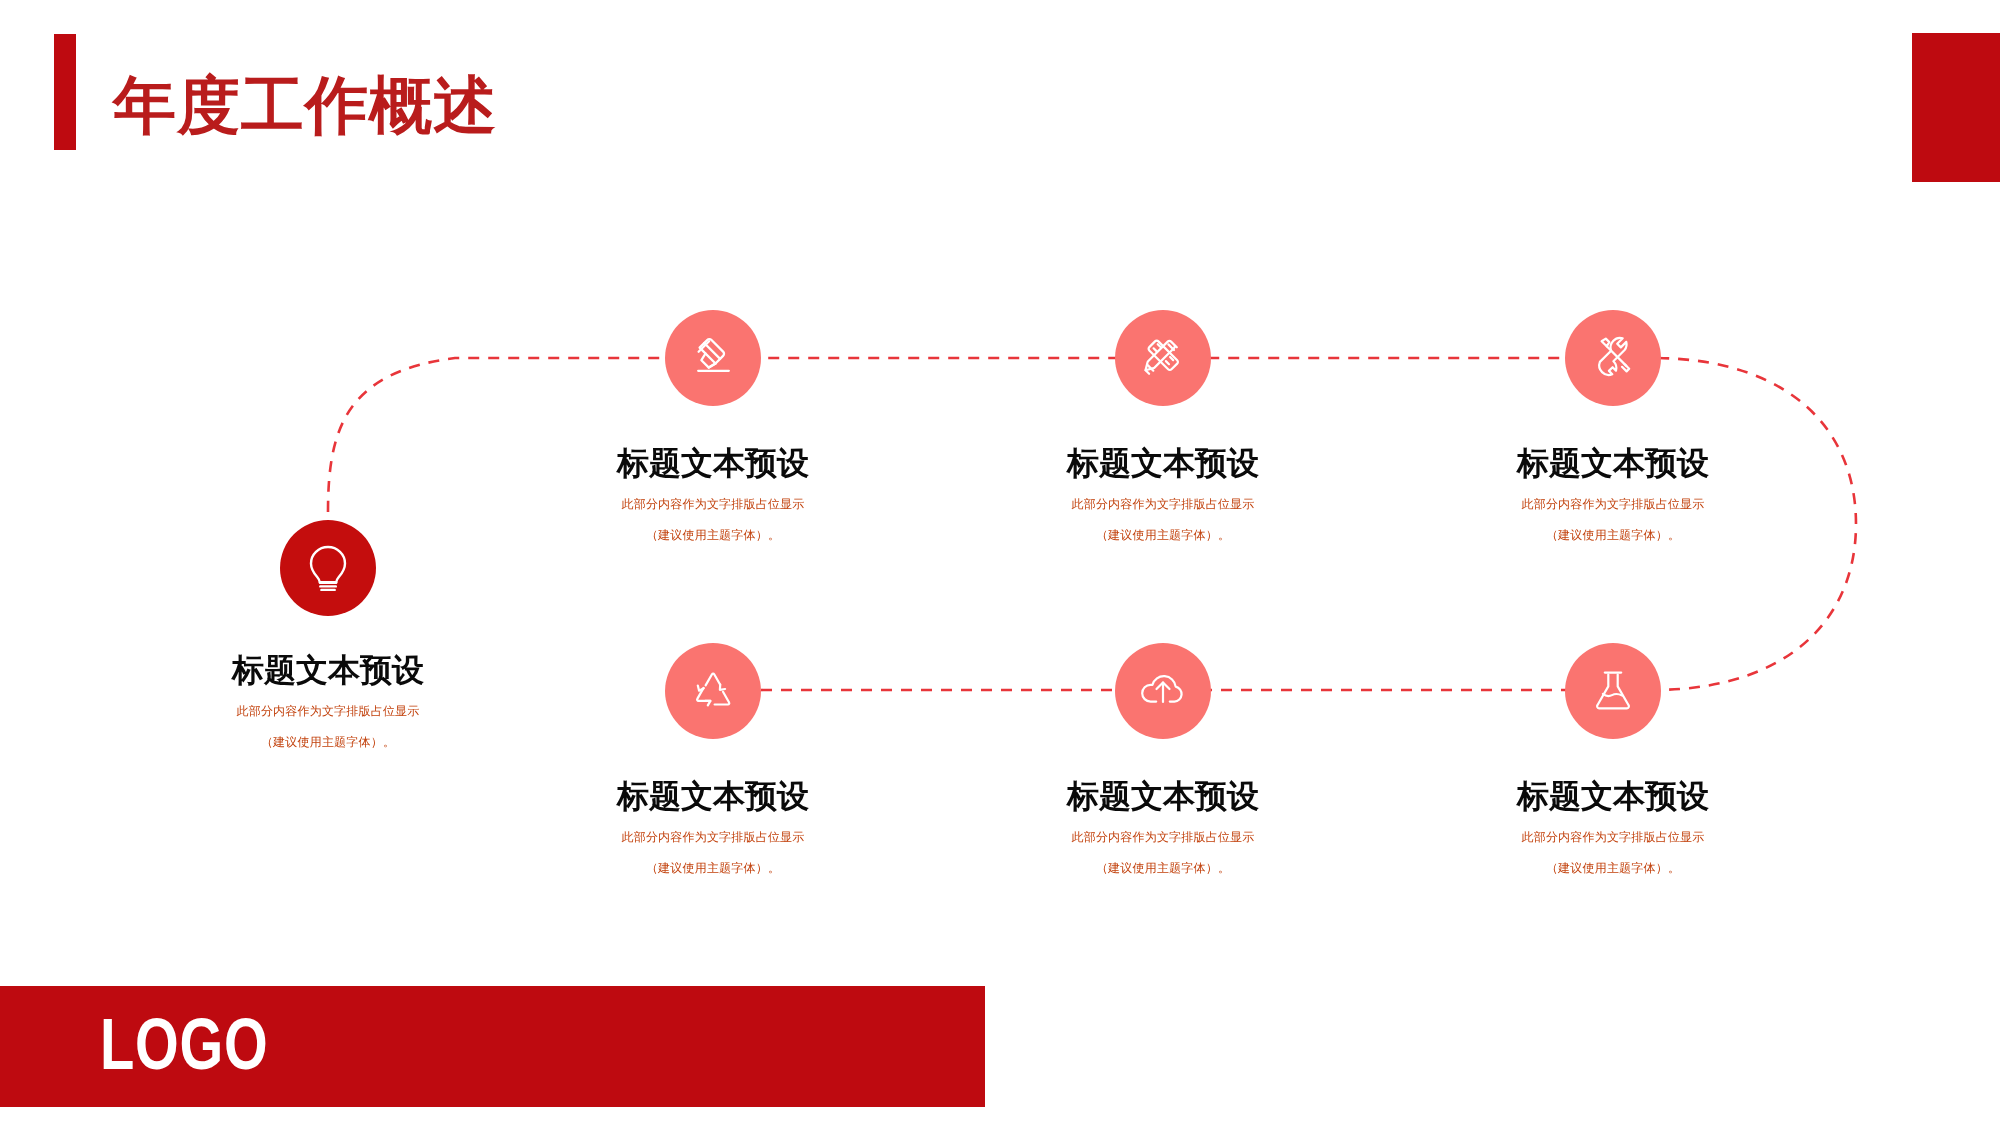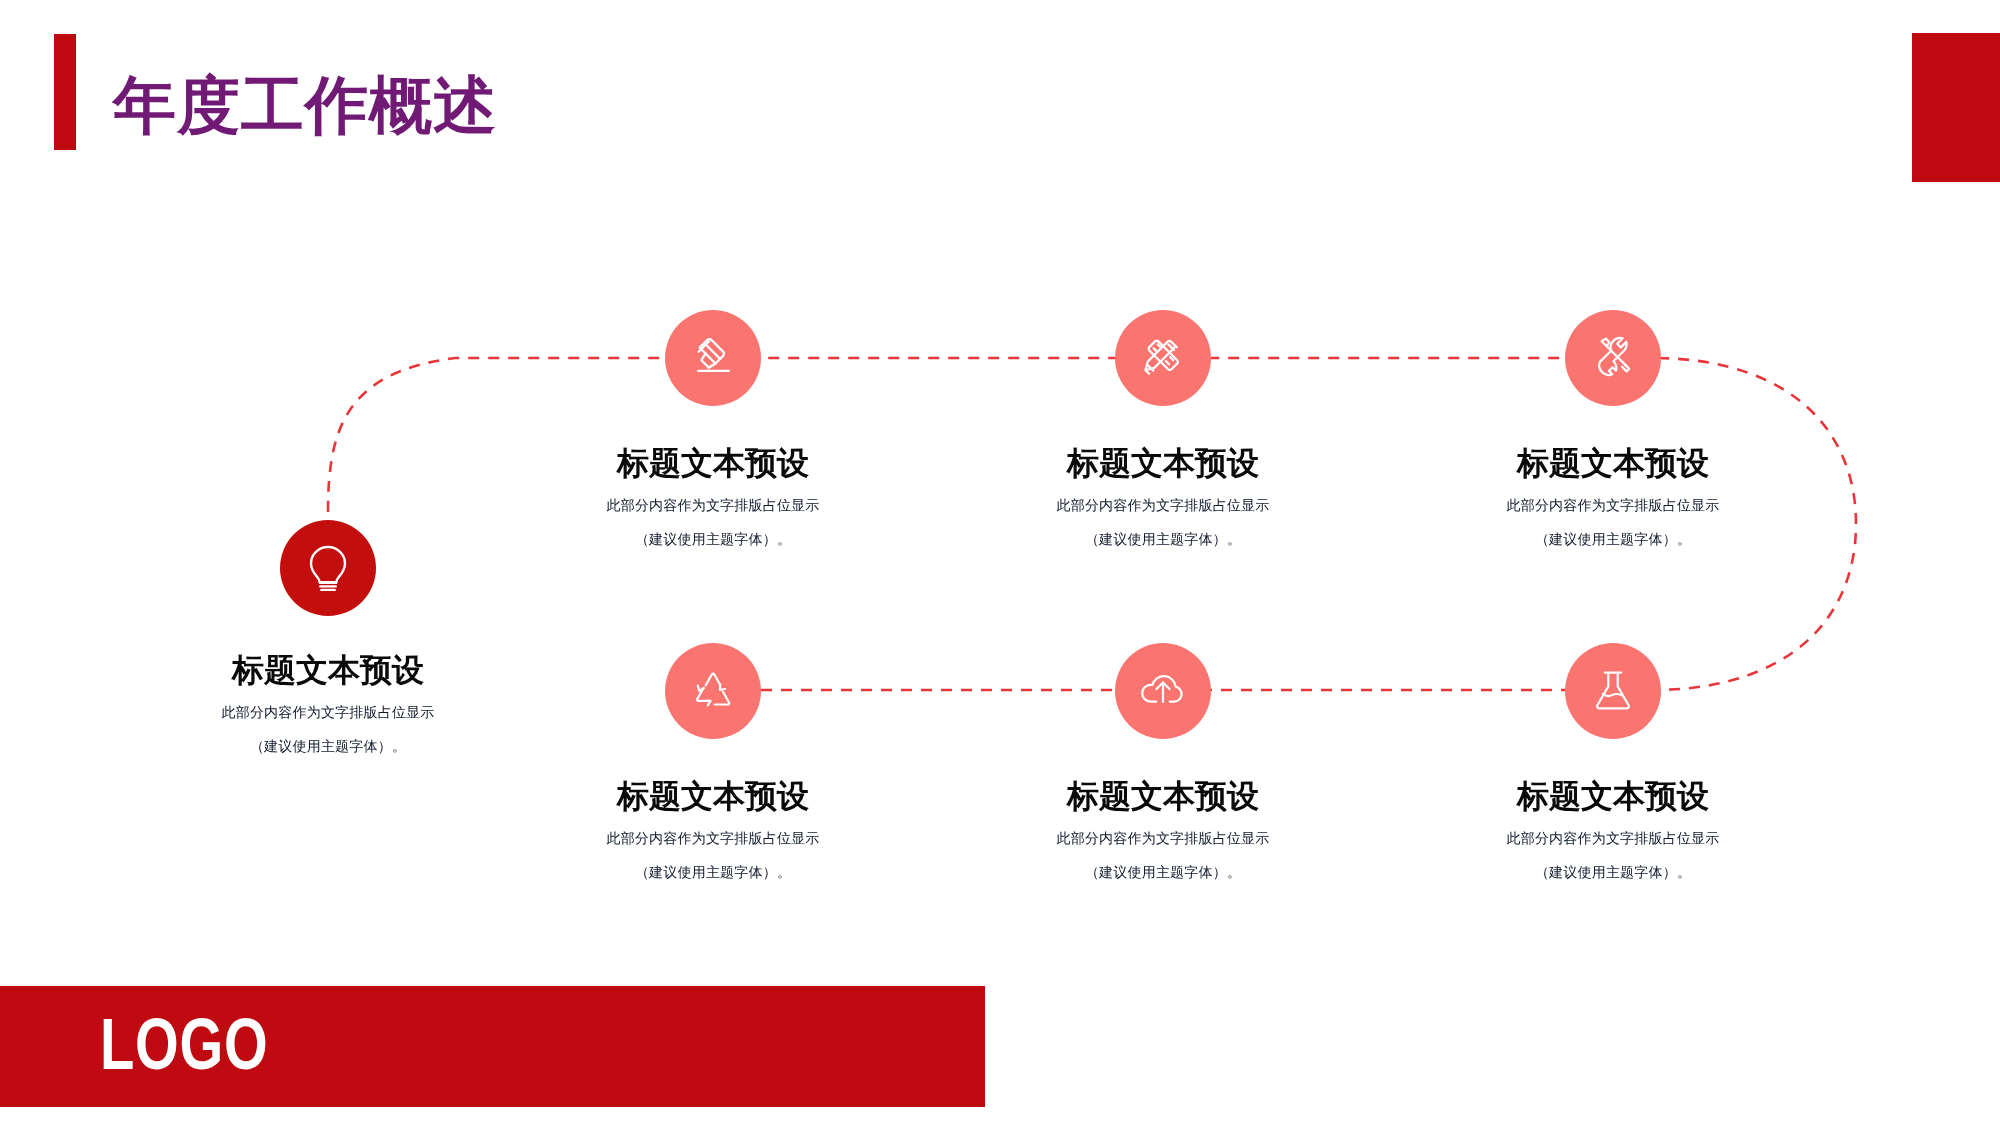--- a/index.html
+++ b/index.html
@@ -26,21 +26,21 @@
     background: #BE0A10;
   }
   #page-title {
     position: absolute;
     left: 113px;
     top: 72px;
     font-size: 63px;
     font-weight: bold;
     letter-spacing: 1px;
     line-height: 1.05;
-    color: #701a75;
+    color: #b91c1c;
     white-space: nowrap;
   }
   #corner-accent-block {
     position: absolute;
     right: 0;
     top: 33px;
     width: 88px;
     height: 149px;
     background: #BE0A10;
   }
@@ -79,23 +79,23 @@
     display: block;
   }
   .node-title {
     font-size: 32px;
     font-weight: bold;
     color: #0a0a0a;
     line-height: 1.2;
     white-space: nowrap;
   }
   .node-body {
-    font-size: 14px;
+    font-size: 12px;
     font-weight: normal;
-    color: #0f172a;
+    color: #c2410c;
     line-height: 1.42;
     letter-spacing: 0.2px;
   }
 
   
   .node.row-top .node-title { margin-top: 38px; }
   .node.row-top .node-body  { margin-top: 14px; }
 
   
   .node.row-bottom .node-title { margin-top: 38px; }

